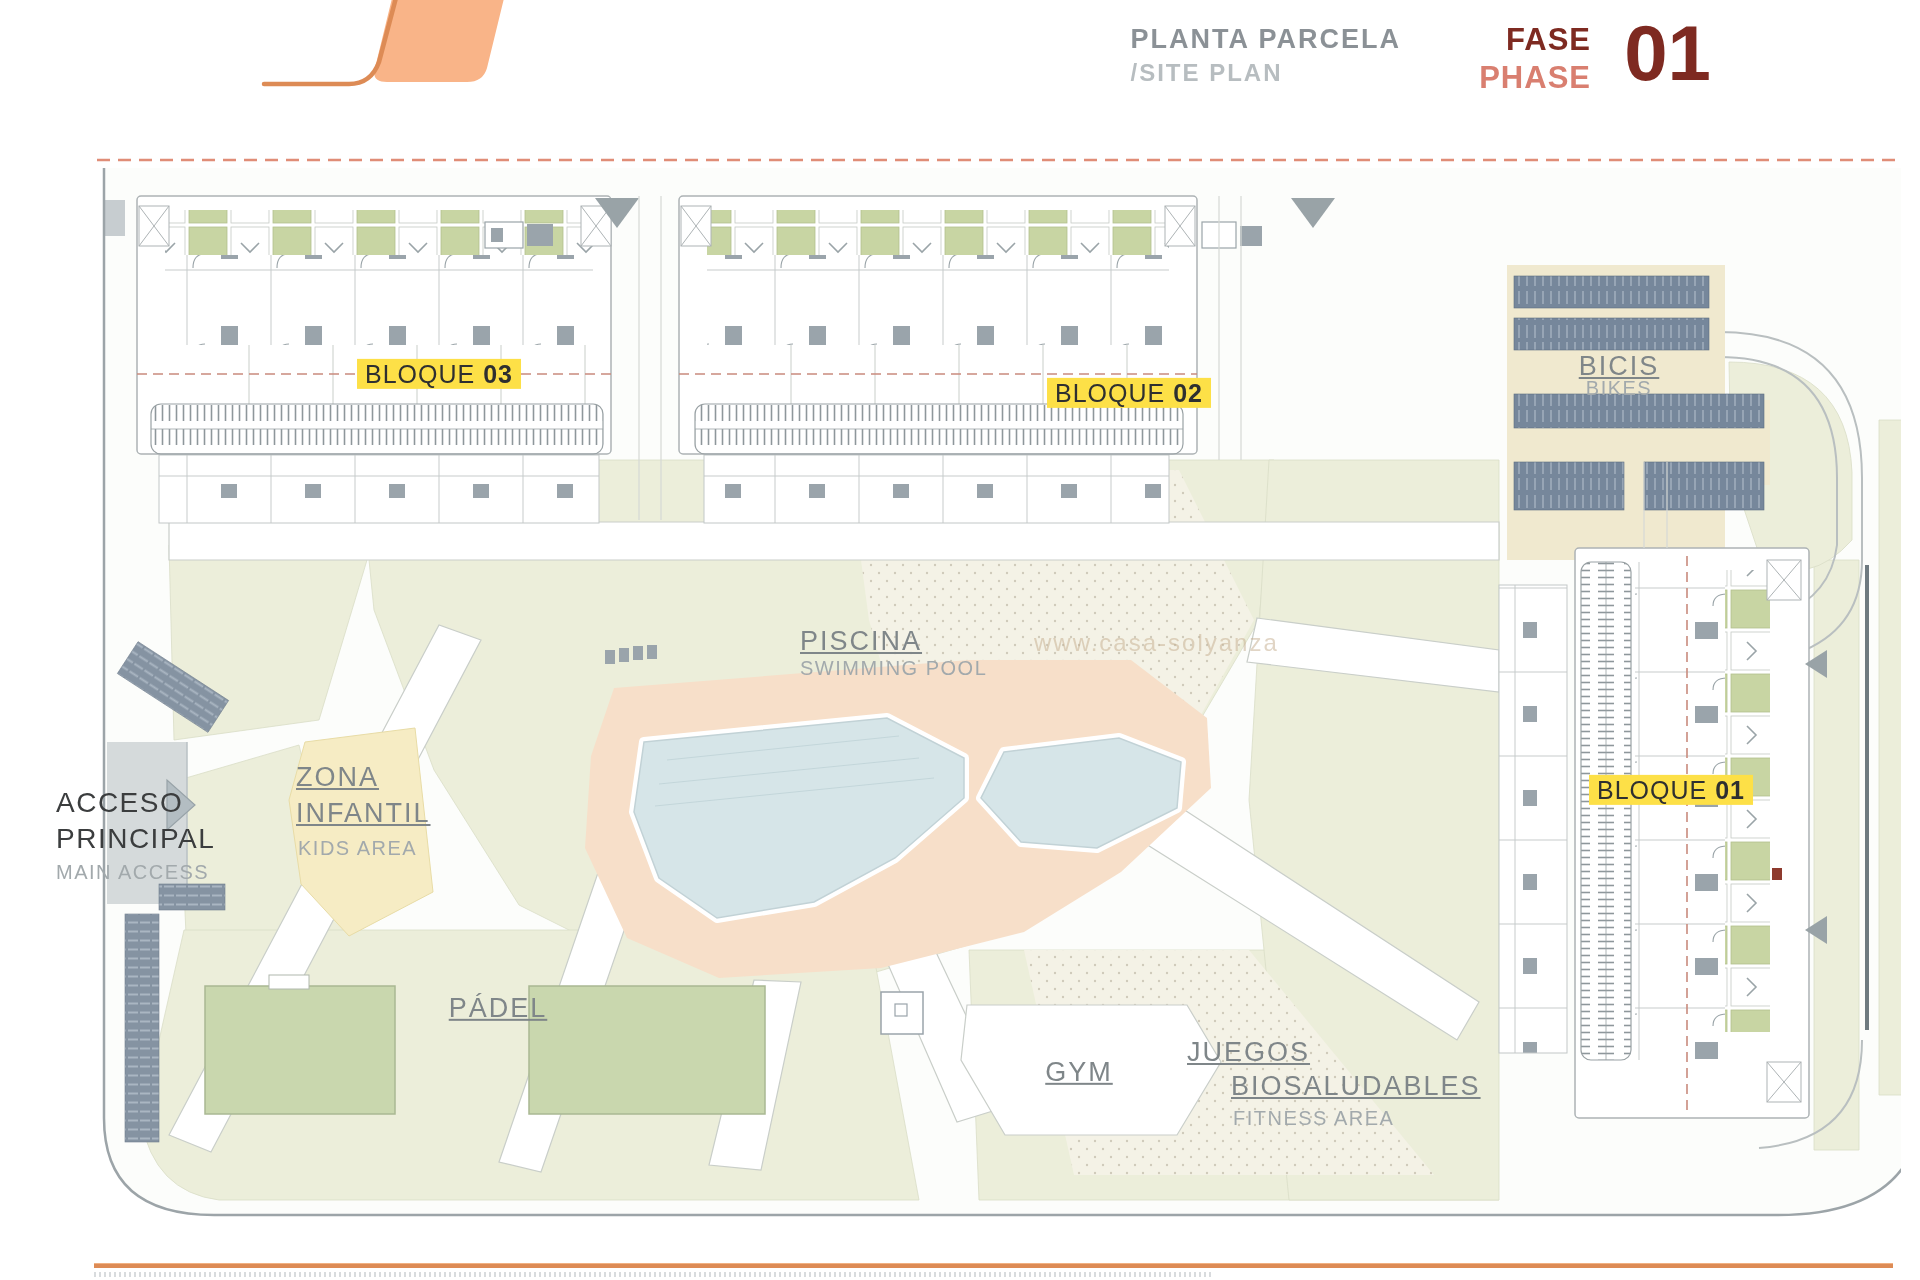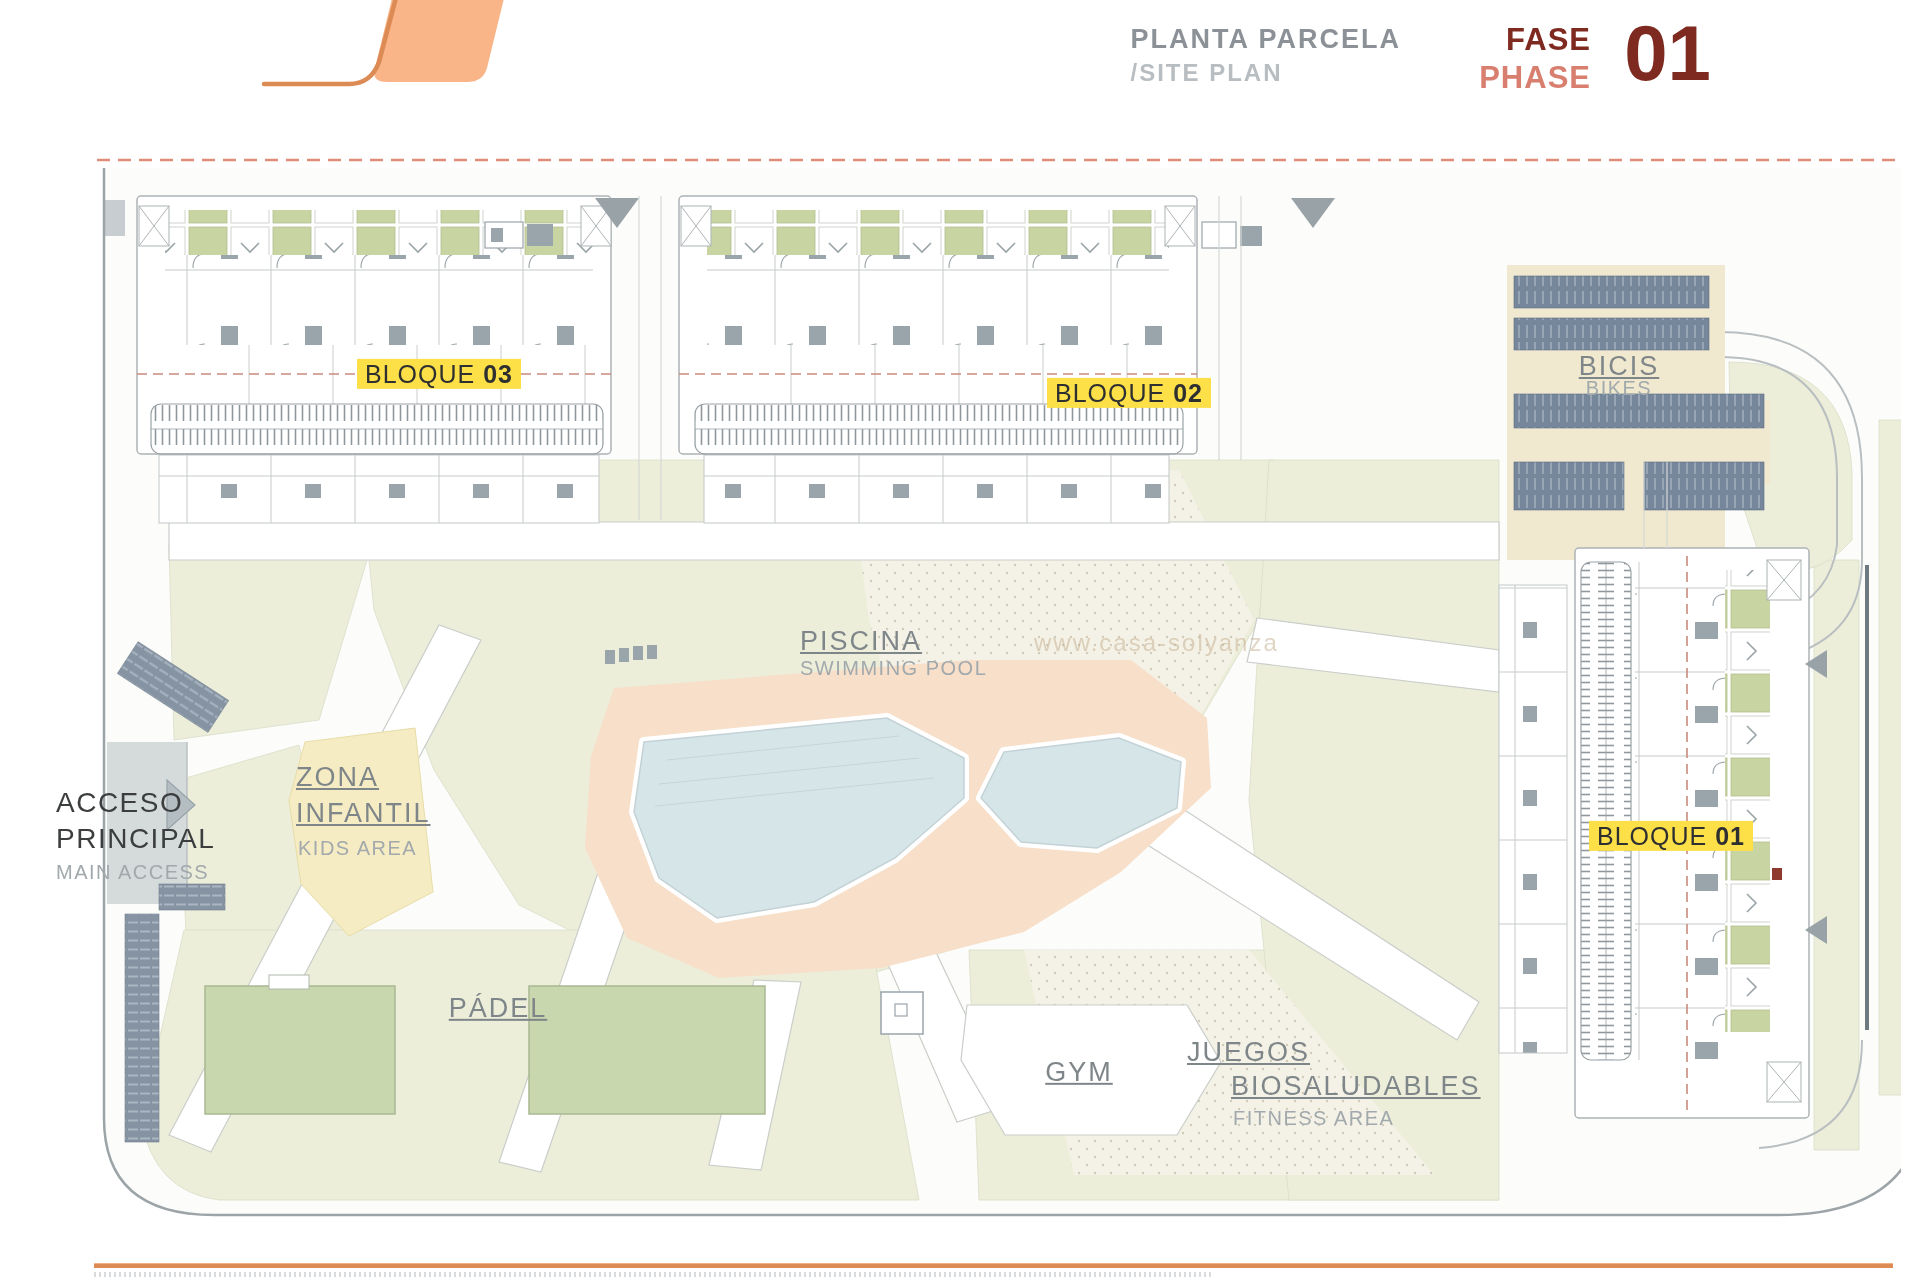--- a/index.html
+++ b/index.html
@@ -22,21 +22,21 @@
   #hdr-title{position:absolute;right:500px;top:24px;text-align:left;}
   #hdr-title .t1{font-size:27px;font-weight:bold;color:#8b9196;letter-spacing:2px;}
   #hdr-title .t2{font-size:24px;font-weight:bold;color:#b7bdc0;letter-spacing:2px;margin-top:4px;}
   #hdr-phase{position:absolute;right:310px;top:22px;text-align:right;}
   #hdr-phase .f1{font-size:31px;font-weight:bold;color:#7e2a21;letter-spacing:1px;}
   #hdr-phase .f2{font-size:31px;font-weight:bold;color:#d97f70;letter-spacing:1px;margin-top:2px;}
   #hdr-num{position:absolute;right:190px;top:8px;font-size:78px;font-weight:bold;color:#7e2a21;}
   
   #lbl-b03{left:420px;top:374px;}
   #lbl-b02{left:1110px;top:374px;margin-top:19px;}
-  #lbl-b01{left:1652px;top:836px;}
+  #lbl-b01{left:1652px;top:790px;}
   #lbl-bicis{left:1600px;top:352px;transform:translateX(-50%);text-align:center;}
   #lbl-bikes{left:1600px;top:378px;transform:translateX(-50%);text-align:center;height:17px;overflow:hidden;}
   #lbl-piscina{left:781px;top:627px;}
   #lbl-swim{left:781px;top:658px;}
   #wmark{left:1015px;top:630px;font-size:24px;color:rgba(196,172,140,.5);letter-spacing:2px;}
   #lbl-zona1{left:277px;top:763px;}
   #lbl-zona2{left:277px;top:799px;text-align:center;}
   #lbl-kids{left:279px;top:838px;}
   #lbl-acc1{left:37px;top:788px;}
   #lbl-acc2{left:37px;top:824px;}

